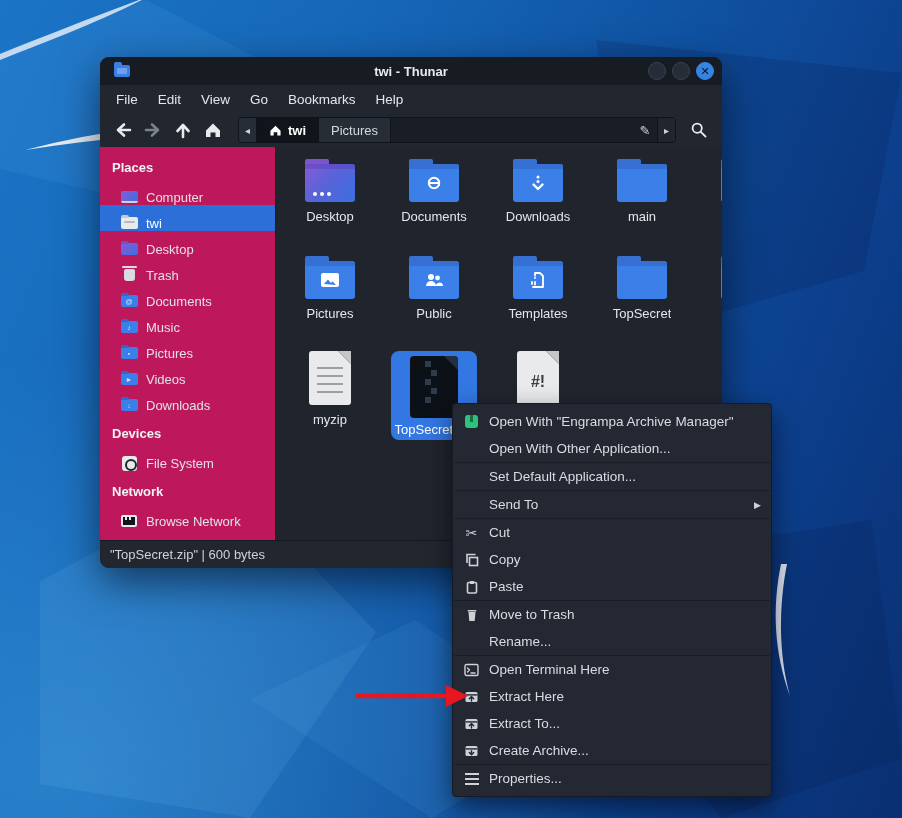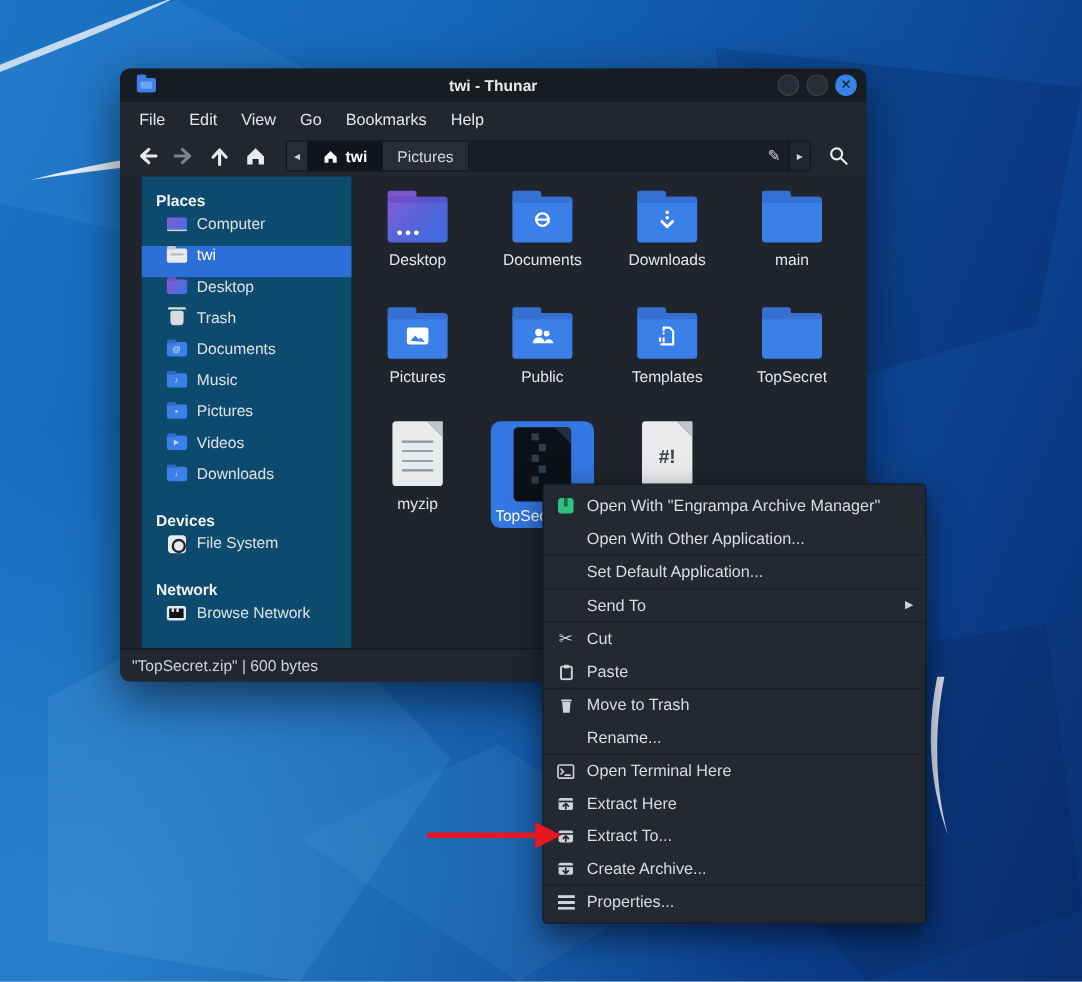--- a/index.html
+++ b/index.html
@@ -46,24 +46,24 @@
   .ptab.active { background:#10151c; color:#fff; font-weight:bold; }
   .ptab.plain { background:#272d37; color:#d5d8dd; }
   .path-rest { flex:1; height:100%; }
   .pencil-btn { width:24px; height:100%; color:#cfd3d8; font-size:13px;
     display:flex; align-items:center; justify-content:center; }
   .search-btn { width:26px; height:26px; display:flex; align-items:center; justify-content:center; }
 
   .body { flex:1; display:flex; min-height:0; }
 
   
-  .sidebar { width:176px; background:#0c4a6e; border-right:1px solid #171b22; padding-top:8px; overflow:hidden;margin-left:18px; }
+  .sidebar { width:176px; background:#be185d; border-right:1px solid #171b22; padding-top:8px; overflow:hidden; }
   .s-header { color:#f2f3f5; font-size:13px; font-weight:bold; padding:5px 12px 4px 12px; }
   .s-header.gap { margin-top:8px; }
-  .s-item { height:26px; display:flex; align-items:flex-start; gap:8px; padding-left:20px;
+  .s-item { height:26px; display:flex; align-items:flex-end; gap:8px; padding-left:20px;
     color:#dfe2e6; font-size:13px; }
   .s-item.selected { background:#2d6fd8; color:#fff; }
   .s-ico { width:18px; height:16px; display:flex; align-items:center; justify-content:center; flex:0 0 18px; }
 
   .mini-folder { width:17px; height:12px; background:#3b7fe8; border-radius:2px; position:relative;
     display:flex; align-items:center; justify-content:center; color:#cfe0fb; font-size:7px; line-height:1; }
   .mini-folder::before { content:""; position:absolute; top:-2px; left:0; width:8px; height:3px; background:#3568c4; border-radius:2px 2px 0 0; }
   .mini-folder.light { background:#e8eaec; }
   .mini-folder.light::before { background:#c6c9ce; }
   .mini-folder.light::after { content:""; position:absolute; top:4px; left:3px; right:3px; height:2px; background:#b7bbc1; border-radius:1px; }
@@ -444,20 +444,29 @@
     <span class="sub-arrow">▶</span>
   </div>
   <div class="csep"></div>
   <div class="citem">
     <span class="cicon">✂</span>
     <span>Cut</span>
   </div>
   <div class="citem">
     <span class="cicon">
       <svg width="14" height="14" viewBox="0 0 14 14">
+          <rect x="4.5" y="4.5" width="8" height="8" stroke="#cfd3d8" stroke-width="1.6" fill="none"></rect>
+          <path d="M2 10 V1.5 H10.5" stroke="#cfd3d8" stroke-width="1.6" fill="none"></path>
+        </svg>
+    </span>
+    <span>Copy</span>
+  </div>
+  <div class="citem">
+    <span class="cicon">
+      <svg width="14" height="14" viewBox="0 0 14 14">
           <rect x="2.5" y="2.5" width="9" height="10.5" rx="1" stroke="#cfd3d8" stroke-width="1.6" fill="none"></rect>
           <rect x="5" y="1" width="4" height="3" fill="#cfd3d8"></rect>
         </svg>
     </span>
     <span>Paste</span>
   </div>
   <div class="csep"></div>
   <div class="citem">
     <span class="cicon">
       <svg width="14" height="14" viewBox="0 0 14 14">

